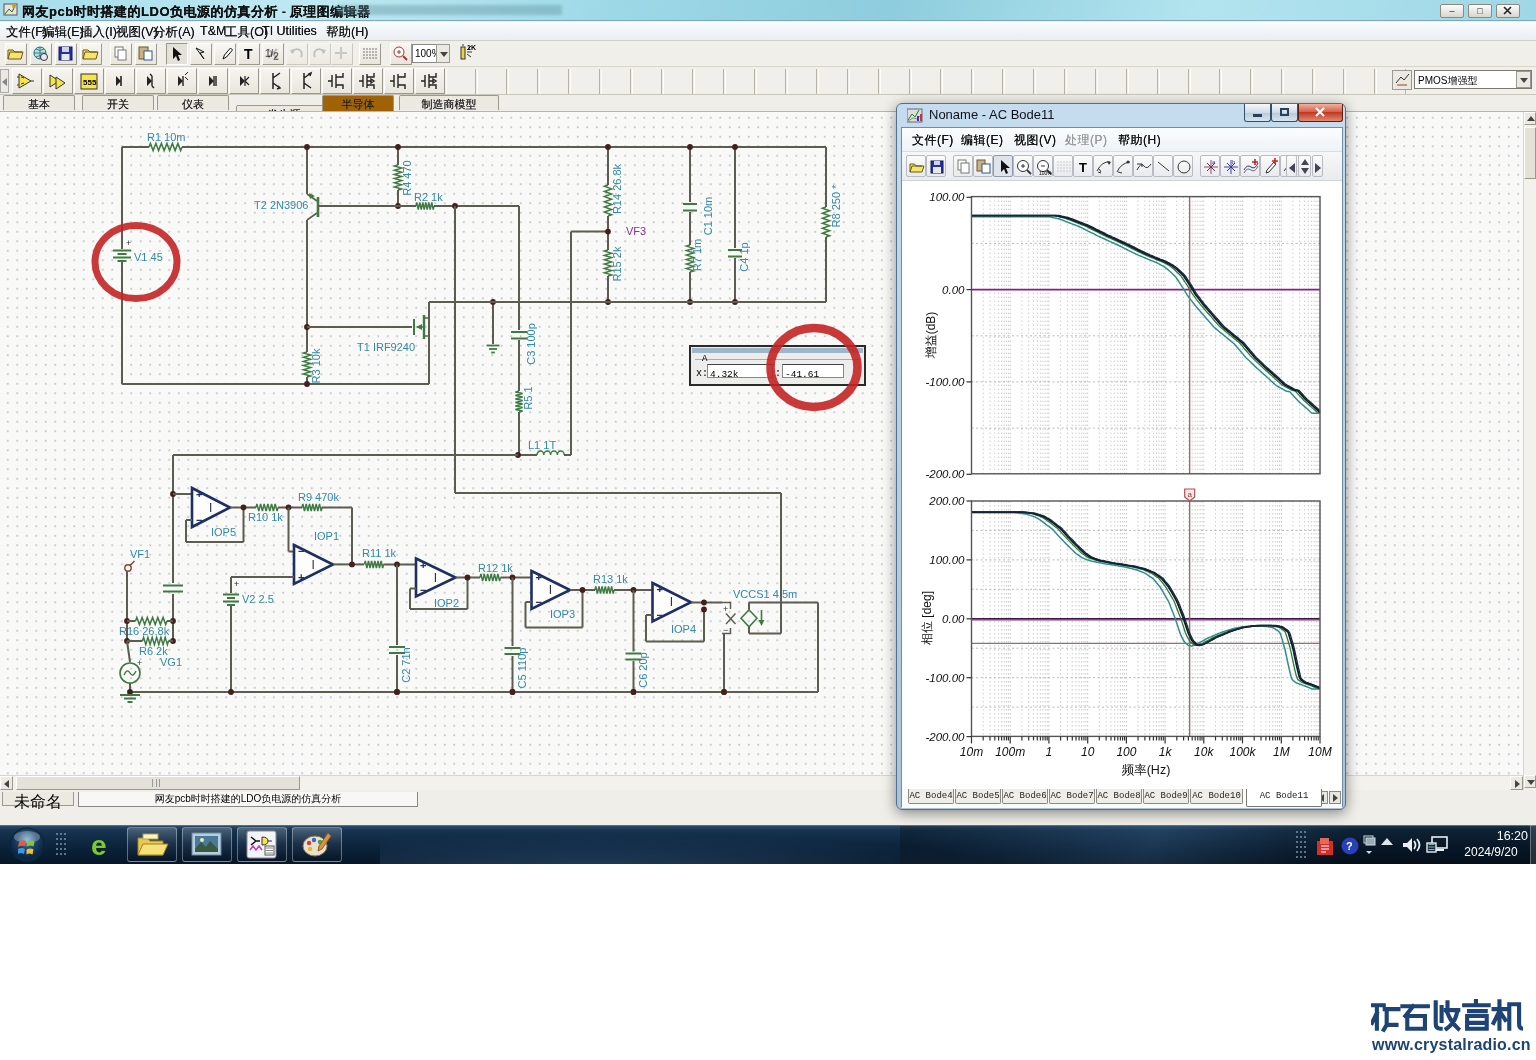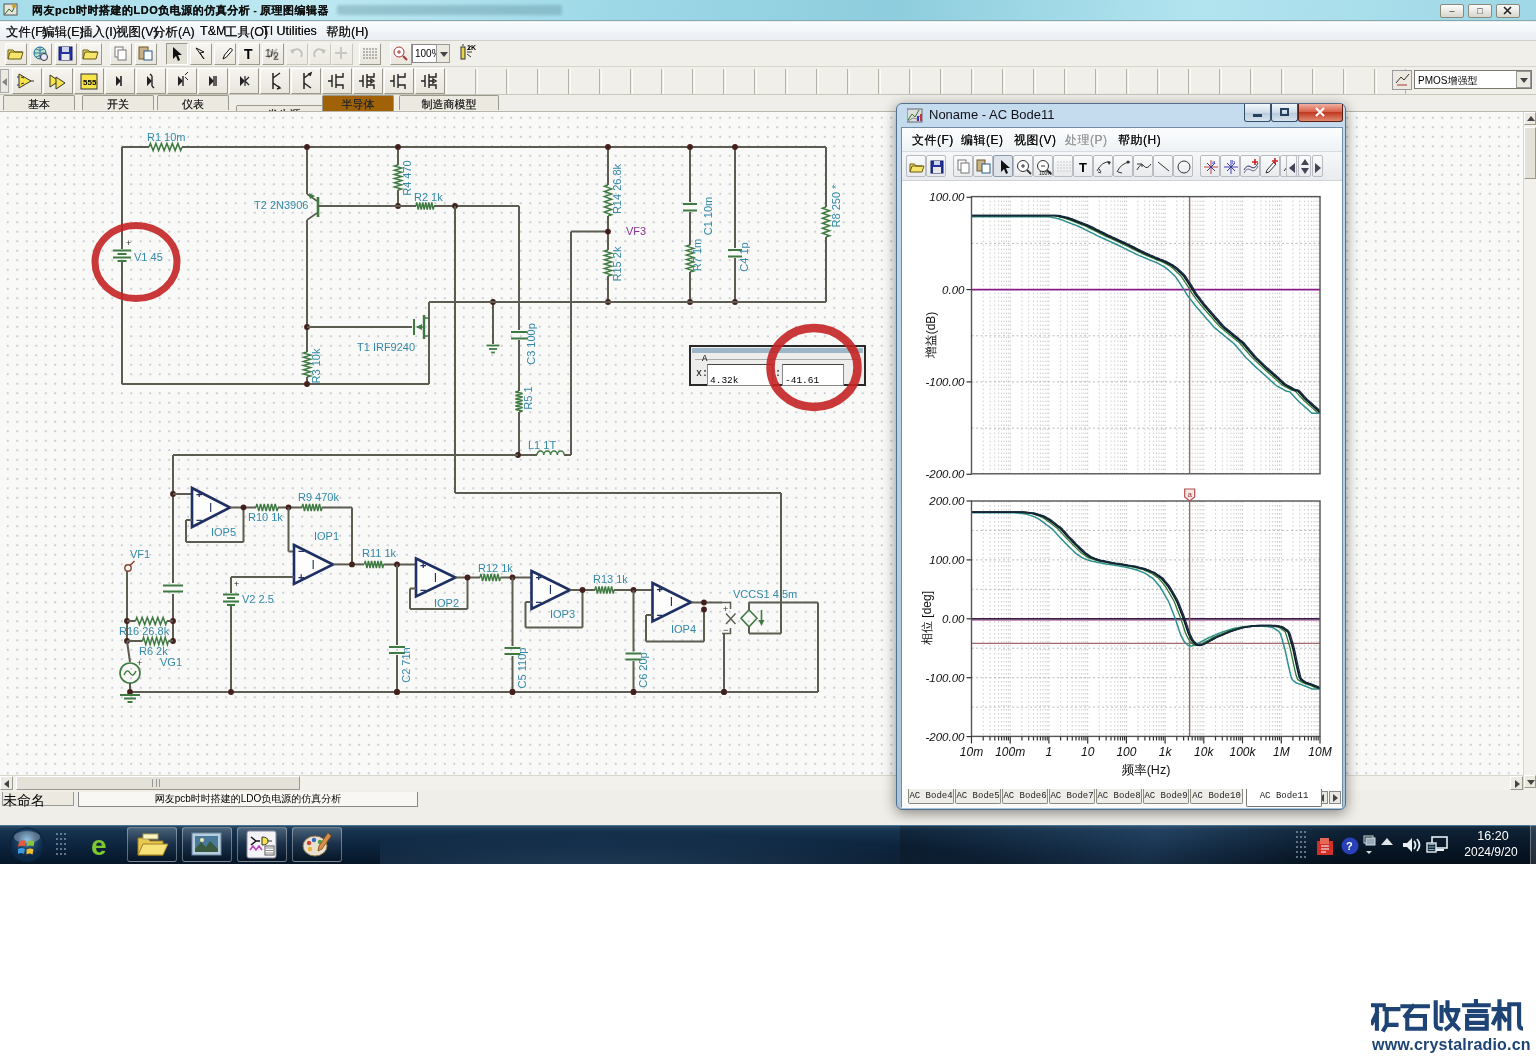--- a/index.html
+++ b/index.html
@@ -1,36 +1,36 @@
 <!DOCTYPE html>
 <html><head><meta charset="utf-8"><style>
 *{margin:0;padding:0;box-sizing:border-box}
 body{width:1536px;height:1060px;background:#fff;font-family:"Liberation Sans",sans-serif;position:relative;overflow:hidden}
 .abs{position:absolute}
 #app{left:0;top:0;width:1536px;height:825px;background:#f0eee8}
 #titlebar{left:0;top:0;width:1536px;height:21px;background:linear-gradient(100deg,#a5dce9 0%,#bfe9f2 20%,#9dd8e7 40%,#8ecddd 58%,#b2e4ef 78%,#9fd7e6 100%);border-bottom:1px solid #7fa8b8}
-#titlebar .t{position:absolute;left:32px;top:3px;font-size:11px;color:#111;font-weight:bold;letter-spacing:0}
+#titlebar .t{position:absolute;left:22px;top:3px;font-size:13px;color:#111;font-weight:bold;letter-spacing:0}
 .wbtn{position:absolute;top:4px;width:24px;height:14px;background:linear-gradient(#fdfdfd,#d8d5cc);border:1px solid #8a8a7a;border-radius:2px;font-size:9px;text-align:center;line-height:12px;color:#222}
 #menubar{left:0;top:22px;width:1536px;height:19px;background:linear-gradient(#fafcfe,#e9eef3);border-bottom:1px solid #d0d0c8;font-size:12.5px;color:#111}
 #menubar span{position:absolute;top:2px;text-shadow:0 0 0.5px #333}
 .tbar{background:#f1efe9}
 .tb{position:absolute;width:22px;height:22px;background:linear-gradient(#f8f6f1,#e8e5dc);border:1px solid;border-color:#fff #9a998c #9a998c #fff;border-radius:1px}
 .tb.dis{opacity:.45}
 .tb.press{border-color:#9a998c #fff #fff #9a998c;background:#e4e1d8}
 .cell{position:absolute;top:69px;height:25px;border-right:1px solid #b5b3a6;border-left:1px solid #fdfcf8}
 .cbtn{position:absolute;top:68px;width:30px;height:26px;background:linear-gradient(#f6f4ee,#e9e6dd);border:1px solid;border-color:#fff #99988b #99988b #fff}
 .tab{position:absolute;height:15px;background:#ece9e1;border:1px solid #9a998c;border-bottom:none;border-radius:2px 2px 0 0;font-size:11px;text-align:center;color:#222;padding-top:1px;text-shadow:0 0 0.5px #444}
 .tab.act{background:#a16207;height:16px;z-index:3}
 #canvas{left:0;top:112px;width:1523px;height:663px;background:#f9f9f7;background-image:radial-gradient(circle,#c9ccd4 0.7px,rgba(0,0,0,0) 0.85px);background-size:9.5px 9.5px;background-position:3px 1px}
 svg text{font-family:"Liberation Sans",sans-serif}
 #schsvg{left:0;top:0;width:1536px;height:825px;pointer-events:none}
 #measbox{left:689px;top:345px;width:177px;height:41px;background:#ededeb;border:2px solid #2a2a2a}
 #measbox .strip{position:absolute;left:1px;top:1px;right:1px;height:5px;background:#9db6c8}
 #measbox .grp{position:absolute;left:4px;top:12px;right:4px;bottom:3px;border-top:1px solid #aaa}
-#measbox .fld{position:absolute;top:7px;height:14px;background:#fff;border:1px solid #888;border-top:1.5px solid #444;font-size:9.5px;font-family:"Liberation Mono",monospace;padding:10px 2px;color:#000}
+#measbox .fld{position:absolute;top:7px;height:14px;background:#fff;border:1px solid #888;border-top:1.5px solid #444;font-size:9.5px;font-family:"Liberation Mono",monospace;padding:4px 2px;color:#000}
 #hscroll{left:0;top:775px;width:1523px;height:15px;background:#f2f1ec;border-top:1px solid #d8d6cc}
 #vscroll{left:1523px;top:112px;width:13px;height:678px;background:#f2f1ec;border-left:1px solid #d8d6cc}
 .sbtn{position:absolute;background:#ece9e1;border:1px solid;border-color:#fff #9a998c #9a998c #fff;font-size:8px;text-align:center;color:#444}
 .sthumb{position:absolute;background:#e4e1d9;border:1px solid;border-color:#fff #9a998c #9a998c #fff}
 #doctabs{left:0;top:790px;width:1536px;height:17px;background:#f0eee8}
 #statusbar{left:0;top:807px;width:1536px;height:18px;background:#f0eee8;border-top:1px solid #fff}
 #taskbar{left:0;top:825px;width:1536px;height:39px;background:linear-gradient(180deg,#2e506e 0%,#16334f 14%,#0e2640 48%,#091d33 75%,#071728 100%)}
 .tkbtn{position:absolute;top:2px;width:50px;height:35px;border-radius:3px;background:linear-gradient(rgba(255,255,255,.22),rgba(255,255,255,.06) 45%,rgba(0,0,0,.1));border:1px solid rgba(255,255,255,.35)}
 #bode{left:896px;top:103px;width:450px;height:707px;background:linear-gradient(#c5dcee,#a9c4da);border:1px solid #50708e;border-radius:6px;box-shadow:0 3px 14px rgba(0,0,0,.45)}
 #bclient{position:absolute;left:4px;top:23px;width:442px;height:680px;background:#fff;border:1px solid #718ca4}
@@ -550,21 +550,21 @@
 <div id="vscroll" class="abs">
       <div class="sbtn" style="left:0;top:0;width:12px;height:13px">
         <div class="tri tu" style="left:2px;top:3px"></div>
       </div>
       <div class="sthumb" style="left:0;top:15px;width:12px;height:52px"></div>
       <div class="sbtn" style="left:0;top:663px;width:12px;height:13px">
         <div class="tri td" style="left:2px;top:4px"></div>
       </div>
     </div>
 <div id="doctabs" class="abs">
-      <div class="abs" style="left:2px;top:2px;width:72px;height:14px;background:#ece9e1;border:1px solid #999;border-top:none;font-size:14px;text-align:left">未命名</div>
+      <div class="abs" style="left:2px;top:2px;width:72px;height:14px;background:#ece9e1;border:1px solid #999;border-top:none;font-size:16px;text-align:center">未命名</div>
       <div class="abs" style="left:78px;top:2px;width:340px;height:15px;background:#f8f7f3;border:1px solid #888;border-top:none;font-size:10px;text-align:center">网友pcb时时搭建的LDO负电源的仿真分析</div>
     </div>
 </div>
 <div id="bode" class="abs">
 <svg class="abs" style="left:10px;top:4px" width="16" height="16">
       <rect x="0" y="1" width="15" height="13" fill="#ddd" stroke="#667"></rect>
       <path d="M1,12 l4,-6 3,3 4,-7" stroke="#2a7a2a" fill="none"></path>
       <path d="M1,13 l5,-3 4,1 4,-4" stroke="#888" fill="none"></path>
       <rect x="10" y="8" width="2" height="5" fill="#33c"></rect>
       <rect x="13" y="6" width="2" height="7" fill="#c33"></rect>
@@ -1172,21 +1172,21 @@
 <svg class="abs" style="left:1400px;top:9px" width="22" height="22">
       <path d="M3,9 h4 l5,-5 v14 l-5,-5 h-4 z" fill="#e8eef4"></path>
       <path d="M14,7 q3,4 0,8 M17,5 q5,6 0,12" stroke="#e8eef4" fill="none" stroke-width="1.8"></path>
     </svg>
 <svg class="abs" style="left:1426px;top:10px" width="24" height="20">
       <rect x="6" y="2" width="15" height="11" fill="none" stroke="#e8eef4" stroke-width="1.6"></rect>
       <rect x="9" y="14" width="9" height="2" fill="#e8eef4"></rect>
       <rect x="1" y="8" width="9" height="9" fill="#14283c" stroke="#e8eef4" stroke-width="1.4"></rect>
       <path d="M2.5,9.5 h6 m-6,2.5 h6 m-6,2.5 h6" stroke="#8aa"></path>
     </svg>
-<div class="abs" style="left:1458px;top:4px;width:70px;color:#fff;font-size:12.5px;text-align:center">16:20</div>
+<div class="abs" style="left:1458px;top:4px;width:70px;color:#fff;font-size:12.5px;text-align:right">16:20</div>
 <div class="abs" style="left:1448px;top:20px;width:86px;color:#fff;font-size:12px;text-align:center">2024/9/20</div>
 <div class="abs" style="left:1530px;top:0;width:6px;height:39px;background:rgba(255,255,255,.12);border-left:1px solid rgba(255,255,255,.3)"></div>
 </div>
 <svg class="abs" style="left:1371px;top:999px" width="152" height="34" viewBox="0 0 155 34">
     <g transform="translate(0,0)" stroke="#1d4474" stroke-width="4.2" fill="none" stroke-linecap="square">
       <path d="M1,6 h12 M6,6 v24 M6,14 l-5,10"></path>
       <path d="M14,10 h14 M16,10 v16 h10 M16,26 l-3,5"></path>
     </g>
     <g transform="translate(31,0)" stroke="#1d4474" stroke-width="4.2" fill="none" stroke-linecap="square">
       <path d="M1,7 h26 M12,7 l-8,10 M6,17 h18 v13 h-18 z"></path>

